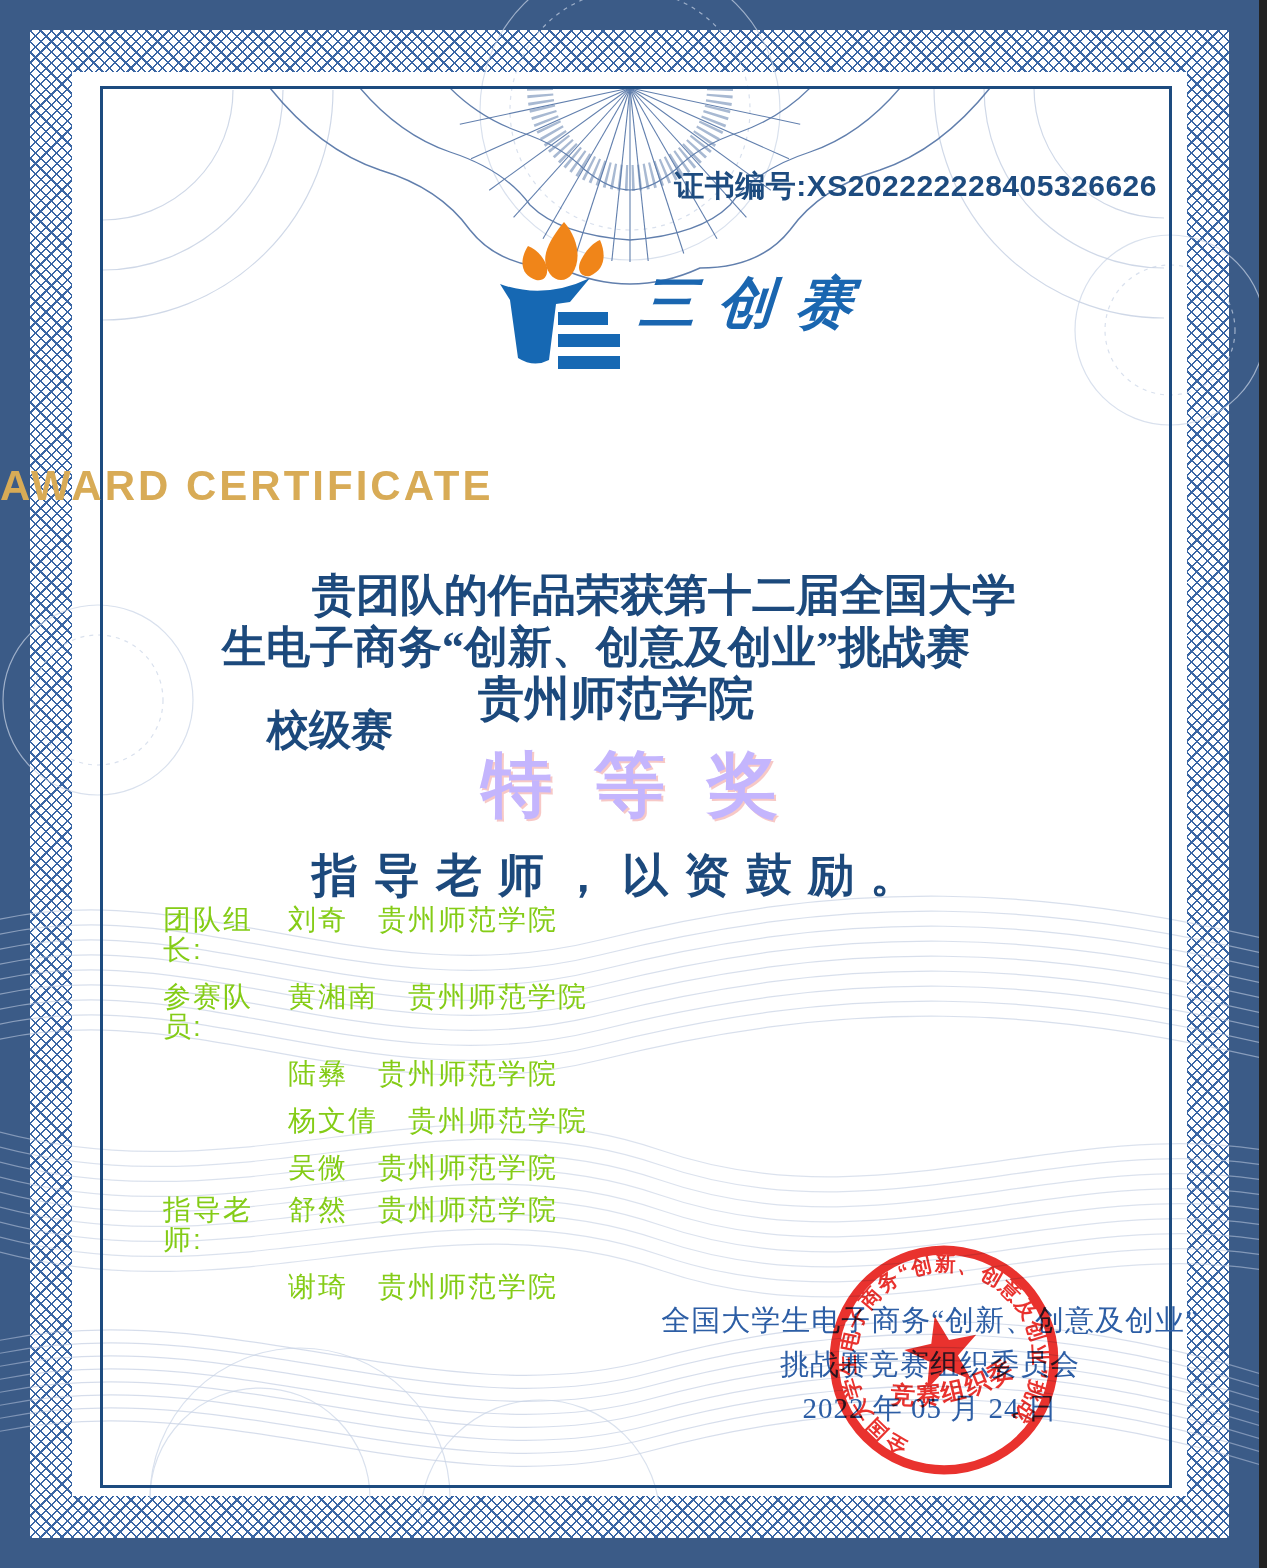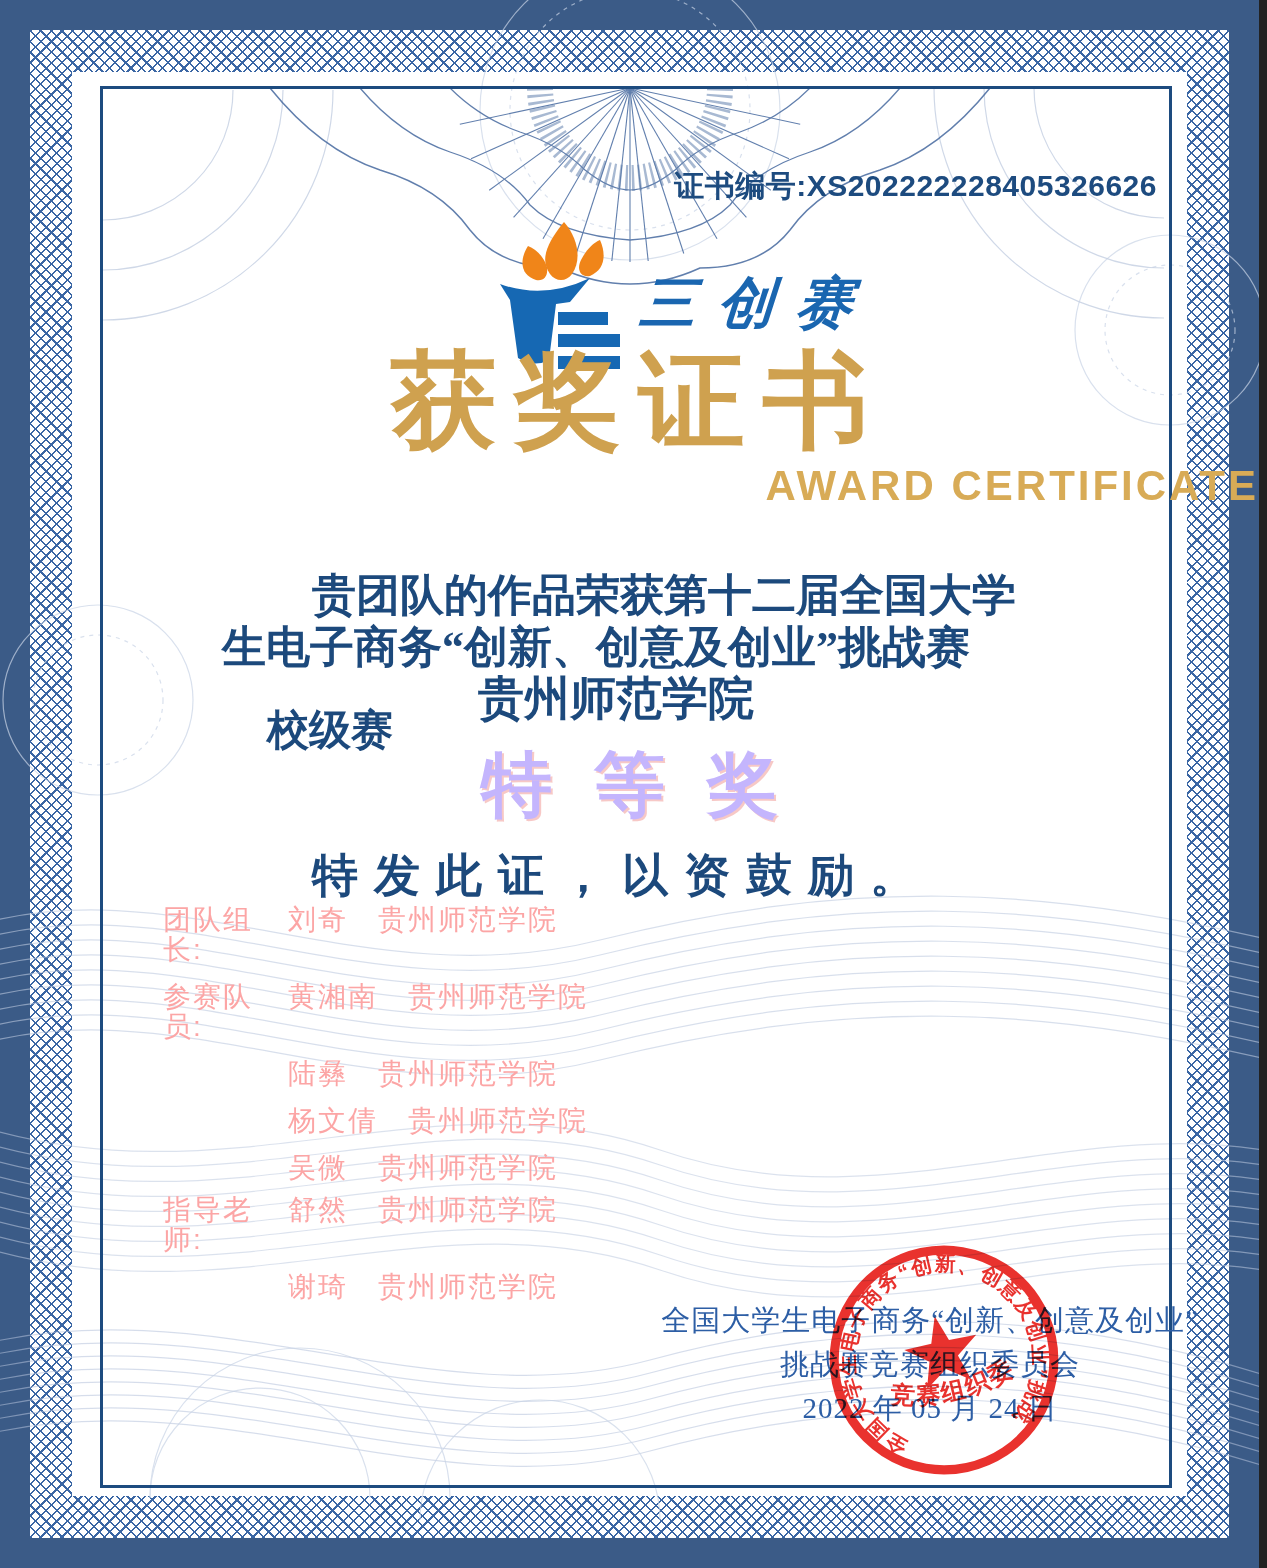--- a/index.html
+++ b/index.html
@@ -18,36 +18,36 @@
 
   .serial{position:absolute;top:166px;right:102px;font-size:30px;font-weight:600;color:#1d4b7f;
           font-family:"Liberation Sans","DejaVu Sans",sans-serif;letter-spacing:.5px;}
 
   .logo{position:absolute;left:492px;top:220px;width:420px;height:160px;}
   .brand{position:absolute;left:148px;top:46px;font-size:56px;font-weight:900;font-style:italic;
          color:#1a66b0;letter-spacing:22px;transform:skewX(-4deg);white-space:nowrap;}
 
   .title{position:absolute;left:0;right:0;top:346px;margin:0;text-align:center;font-size:106px;
          font-weight:900;color:#cfa14f;letter-spacing:18px;padding-left:18px;line-height:1.05;}
-  .subtitle{position:absolute;left:0;right:0;top:462px;text-align:right;font-size:42px;
+  .subtitle{position:absolute;left:0;right:0;top:462px;text-align:left;font-size:42px;
             font-weight:700;color:#d8ab56;letter-spacing:3px;}
 
   .recipient{position:absolute;left:205px;top:516px;font-size:44px;font-weight:900;color:#1c497c;letter-spacing:8px;}
   .bodyline{position:absolute;font-size:44px;font-weight:900;color:#1c497c;white-space:nowrap;}
   .l1{left:312px;top:566px;}
   .l2{left:222px;top:618px;}
   .l3{left:478px;top:668px;font-size:46px;}
   .l4{left:224px;top:702px;font-size:42px;margin-left:43px;}
 
   .award{position:absolute;left:0;right:0;top:738px;text-align:center;font-size:71px;font-weight:900;
          color:#c4b5fd;letter-spacing:42px;padding-left:42px;
          text-shadow:2px 2px 0 rgba(224,37,28,.25);}
   .grant{position:absolute;left:312px;top:845px;font-size:46px;font-weight:900;color:#1c497c;letter-spacing:16px;}
 
-  .team,.advisors{position:absolute;left:163px;color:#fca5a5;font-size:28px;}
+  .team,.advisors{position:absolute;left:163px;color:#84cc16;font-size:28px;}
   .team{top:905px;}
   .advisors{top:1188px;margin-top:7px;}
   .trow{display:flex;margin-bottom:17px;line-height:30px;}
   .tlabel{display:inline-block;width:125px;letter-spacing:2px;}
   .tname{display:inline-block;min-width:0;margin-right:30px;letter-spacing:2px;}
   .tschool{letter-spacing:2px;}
 
   .issuer{position:absolute;left:640px;top:1298px;width:580px;text-align:center;color:#2d5ea5;
           font-size:29px;line-height:44px;letter-spacing:1px;}
   .seal{position:absolute;left:824px;top:1240px;mix-blend-mode:multiply;opacity:.93;}
@@ -151,30 +151,29 @@
       <path fill="#f08519" d="M36 26 C26 42 30 56 44 60 C54 62 58 52 53 42 C49 34 43 29 36 26 Z"></path>
       <path fill="#f08519" d="M108 20 C115 36 112 50 98 56 C89 58 84 50 89 40 C94 30 101 23 108 20 Z"></path>
       <path fill="#1668b3" d="M8 64 Q52 80 98 58 L78 82 L64 84 L57 140 Q42 148 26 138 L18 80 Z"></path>
       <rect fill="#1668b3" x="66" y="92" width="50" height="13"></rect>
       <rect fill="#1668b3" x="66" y="114" width="62" height="13"></rect>
       <rect fill="#1668b3" x="66" y="136" width="62" height="13"></rect>
     </svg>
     <div class="brand">三创赛</div>
   </div>
 
-  <h1 class="title serif">获奖证书</h1>
   <div class="subtitle sans">AWARD CERTIFICATE</div>
 
   <div class="bodyline l1 serif">贵团队的作品荣获第十二届全国大学</div>
   <div class="bodyline l2 serif">生电子商务“创新、创意及创业”挑战赛</div>
   <div class="bodyline l3 serif">贵州师范学院</div>
   <div class="bodyline l4 serif">校级赛</div>
 
   <div class="award serif">特等奖</div>
-  <div class="grant serif">特发此证，以资鼓励。</div>
+  <div class="grant serif">指导老师，以资鼓励。</div>
 
   <div class="team sans">
     <div class="trow">
       <span class="tlabel">团队组长:</span>
       <span class="tname">刘奇</span>
       <span class="tschool">贵州师范学院</span>
     </div>
     <div class="trow">
       <span class="tlabel">参赛队员:</span>
       <span class="tname">黄湘南</span>

